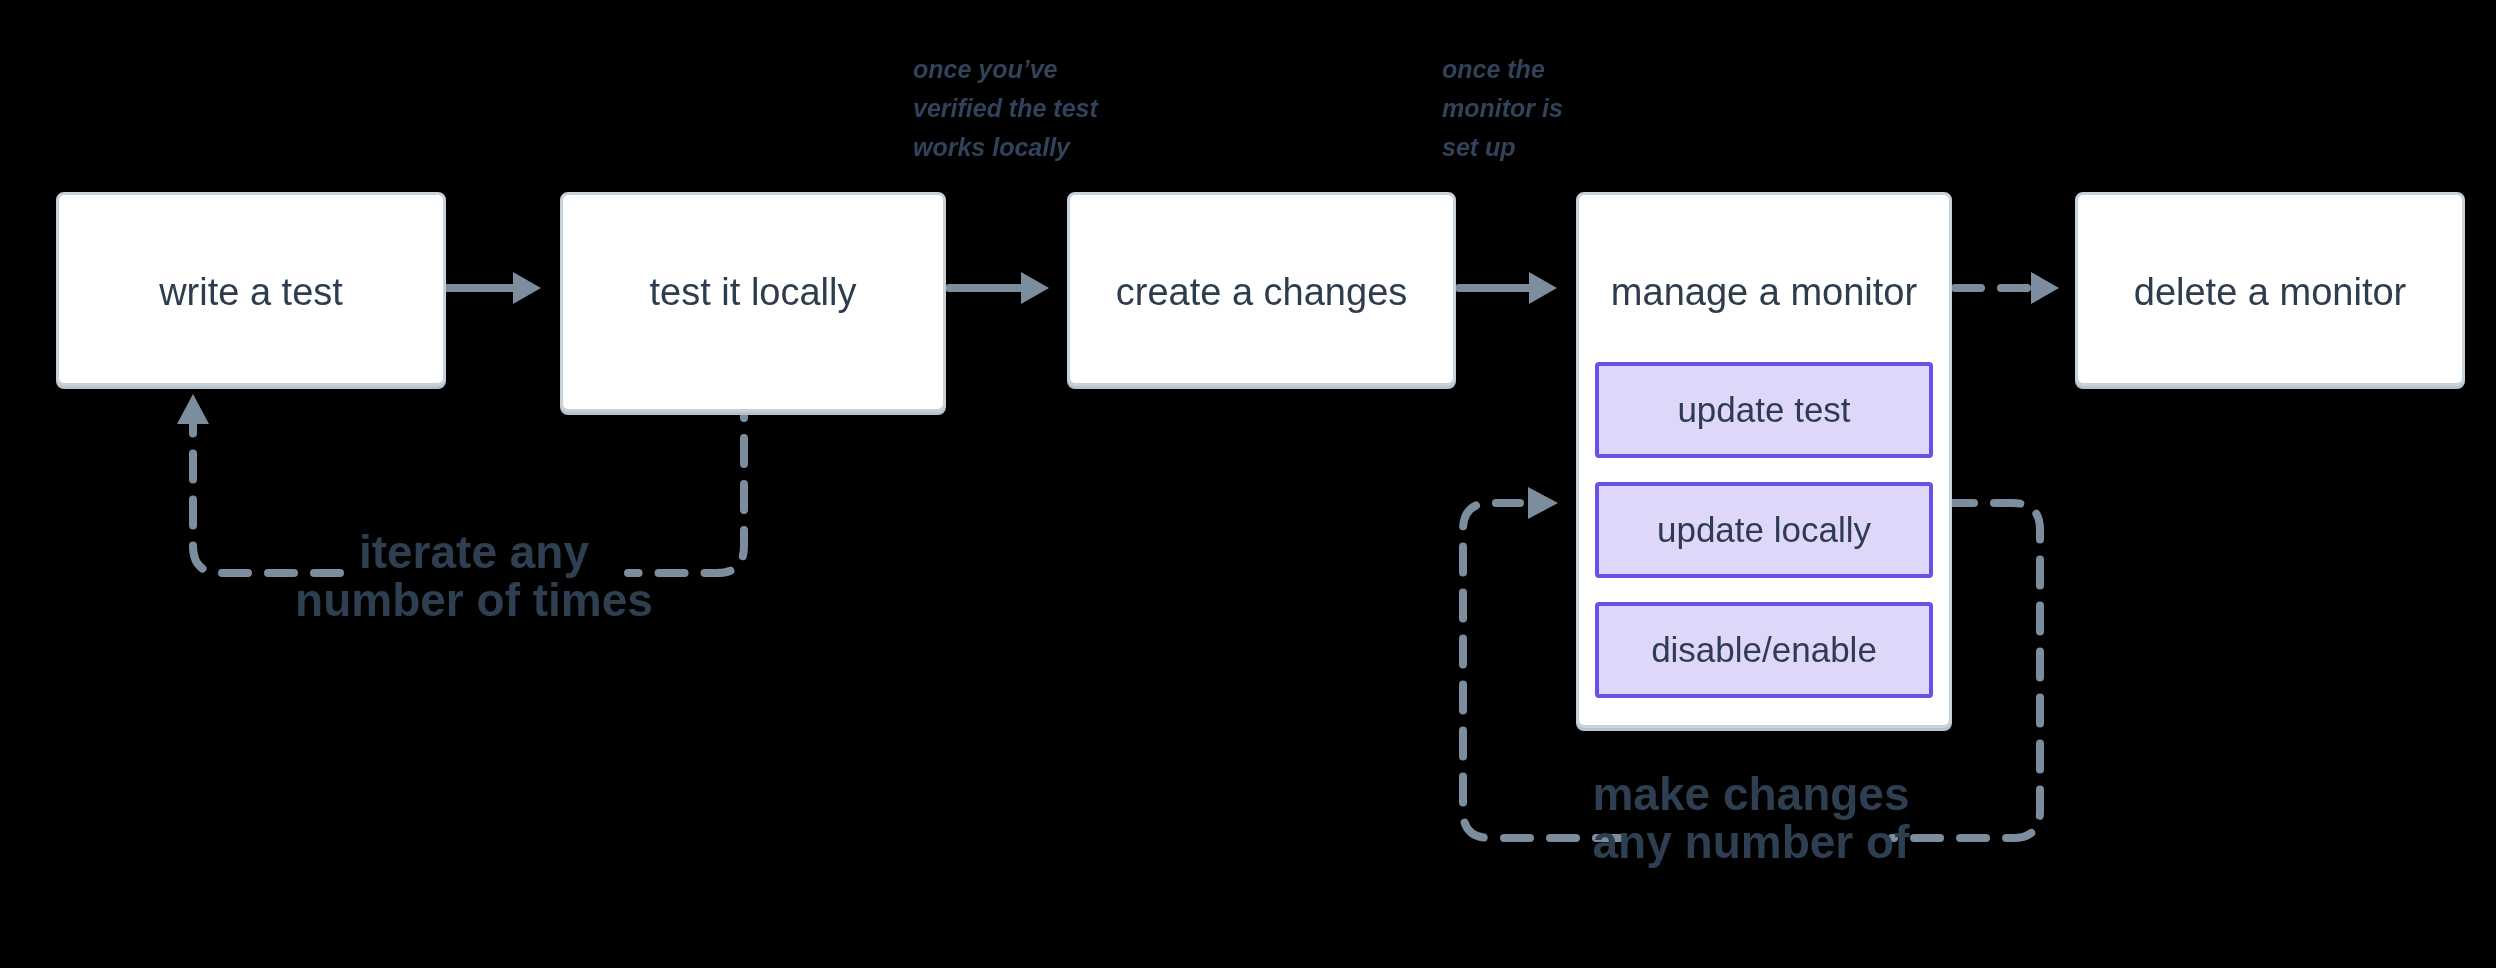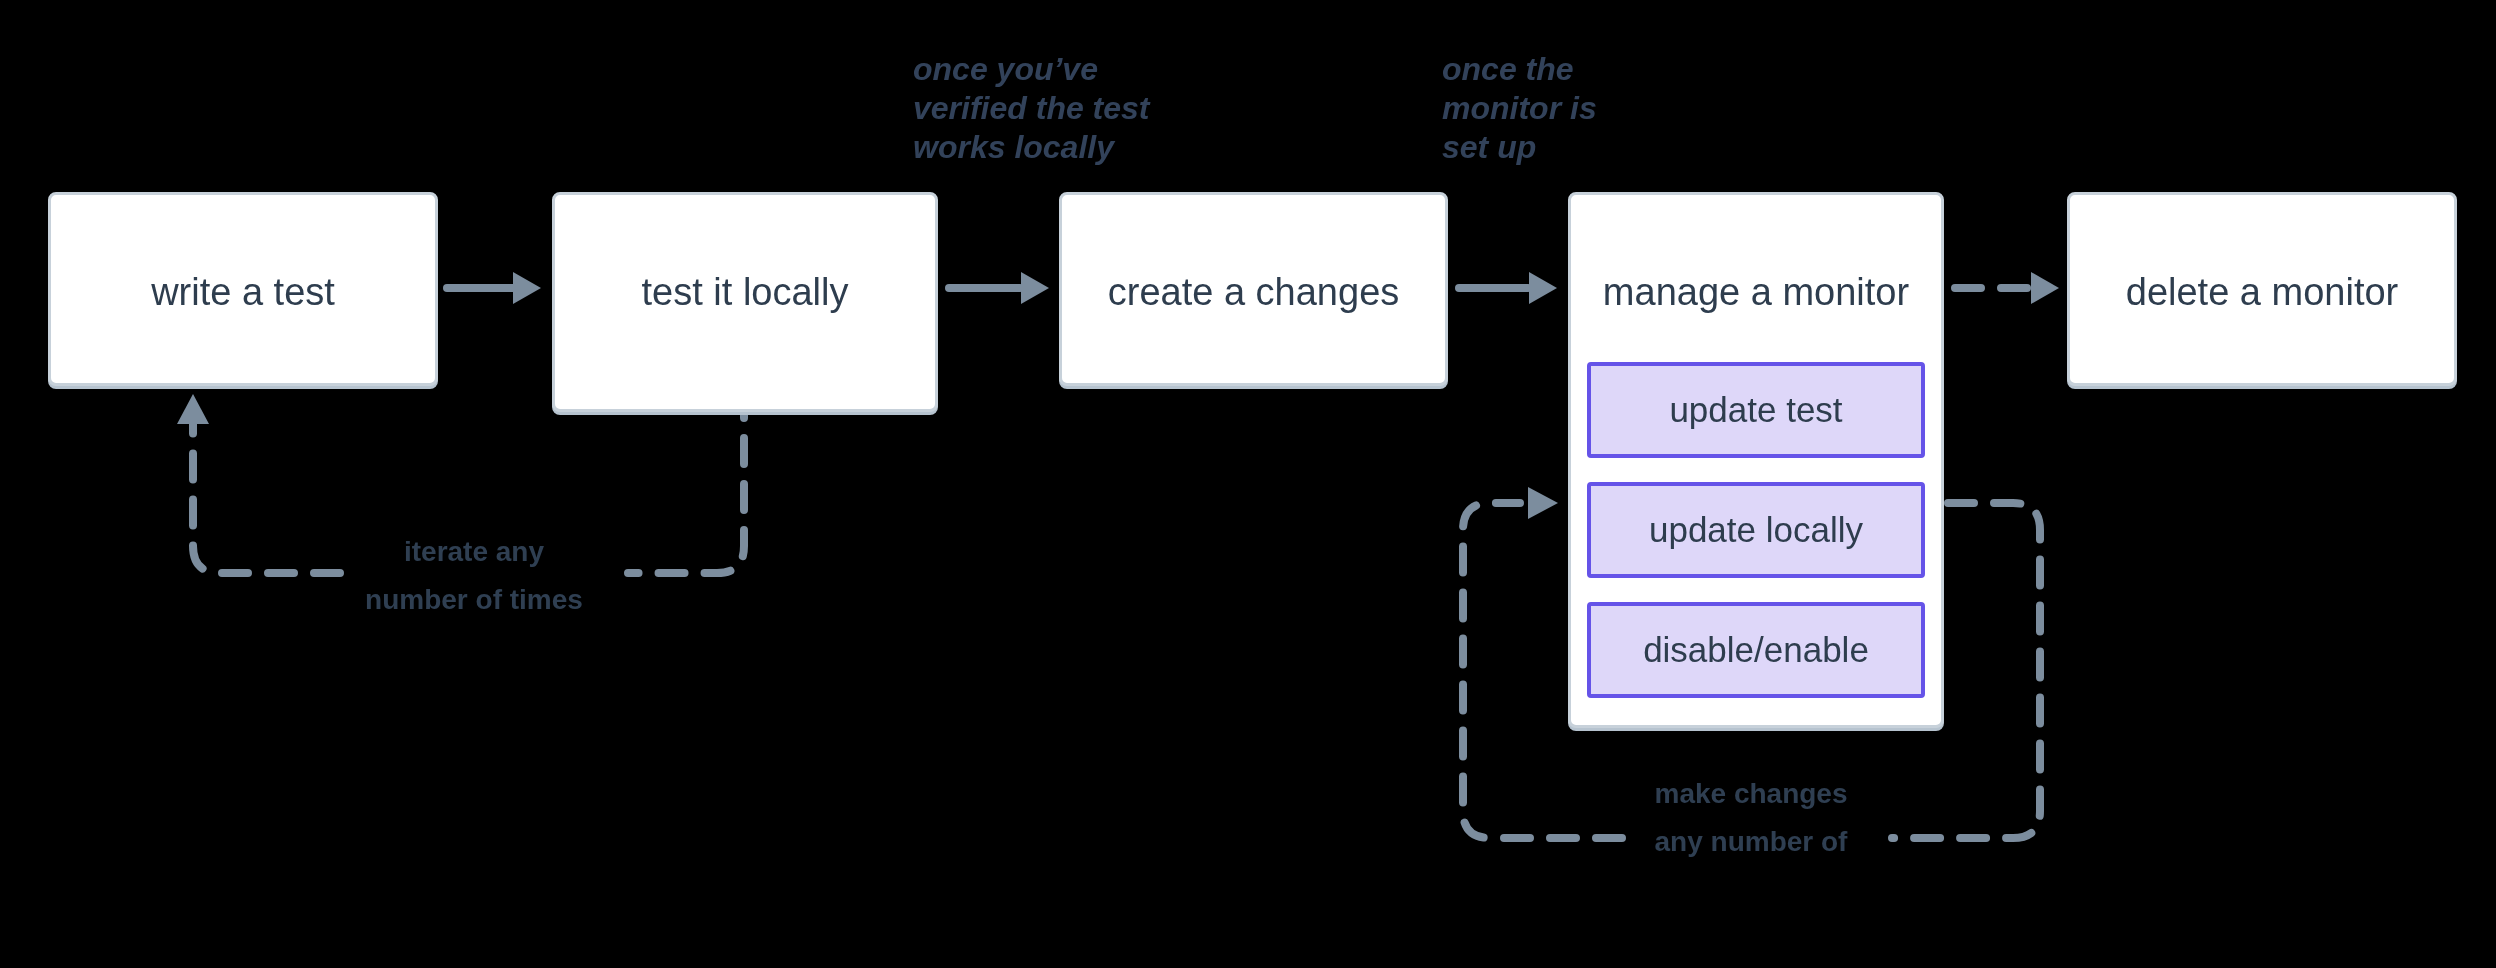--- a/index.html
+++ b/index.html
@@ -23,45 +23,46 @@
   .canvas{position:absolute;inset:0;}
   .connector-layer{position:absolute;left:0;top:0;width:2496px;height:968px;}
   .node{
     position:absolute;
     background:var(--box-bg);
     border:3px solid var(--box-border);
     border-radius:8px;
     box-shadow:0 3px 0 var(--box-shadow);
     color:var(--box-text);
     font-size:38px;
+    margin-left:8px;
   }
   .node .node-label{
     position:absolute;left:0;top:0;width:100%;height:194px;
     display:flex;align-items:center;justify-content:center;
   }
   .action{
     position:absolute;left:16px;right:16px;height:96px;
     background:var(--purple-bg);
     border:4px solid var(--purple-border);
     border-radius:4px;
     display:flex;align-items:center;justify-content:center;
     color:var(--box-text);
     font-size:35px;
   }
   .annotation{
     position:absolute;top:50px;
     color:var(--annotation-text);
-    font-size:32px;line-height:39px;
+    font-size:25px;line-height:39px;
     font-style:italic;font-weight:600;
     white-space:nowrap;
   }
   .loop-label{
     position:absolute;width:400px;text-align:center;
     color:var(--loop-label-text);
-    font-size:28px;line-height:48px;font-weight:700;
+    font-size:46px;line-height:48px;font-weight:700;
     white-space:nowrap;
   }
 </style>
 </head>
 <body>
 
 <div class="canvas">
 
   <svg class="connector-layer" width="2496" height="968" viewBox="0 0 2496 968" fill="none">
 

